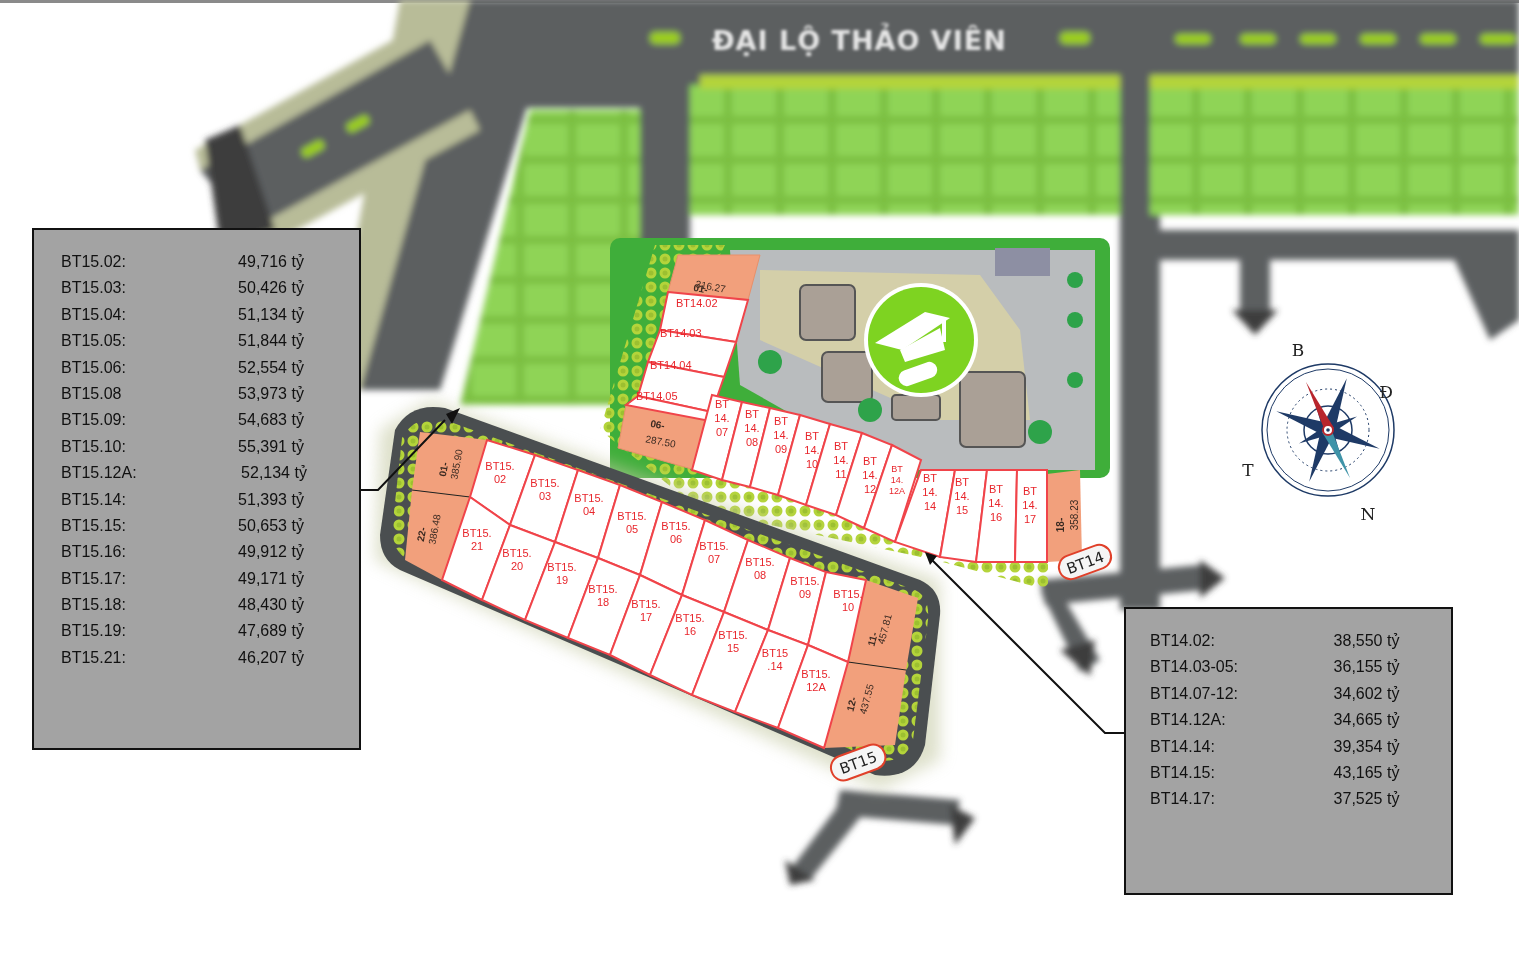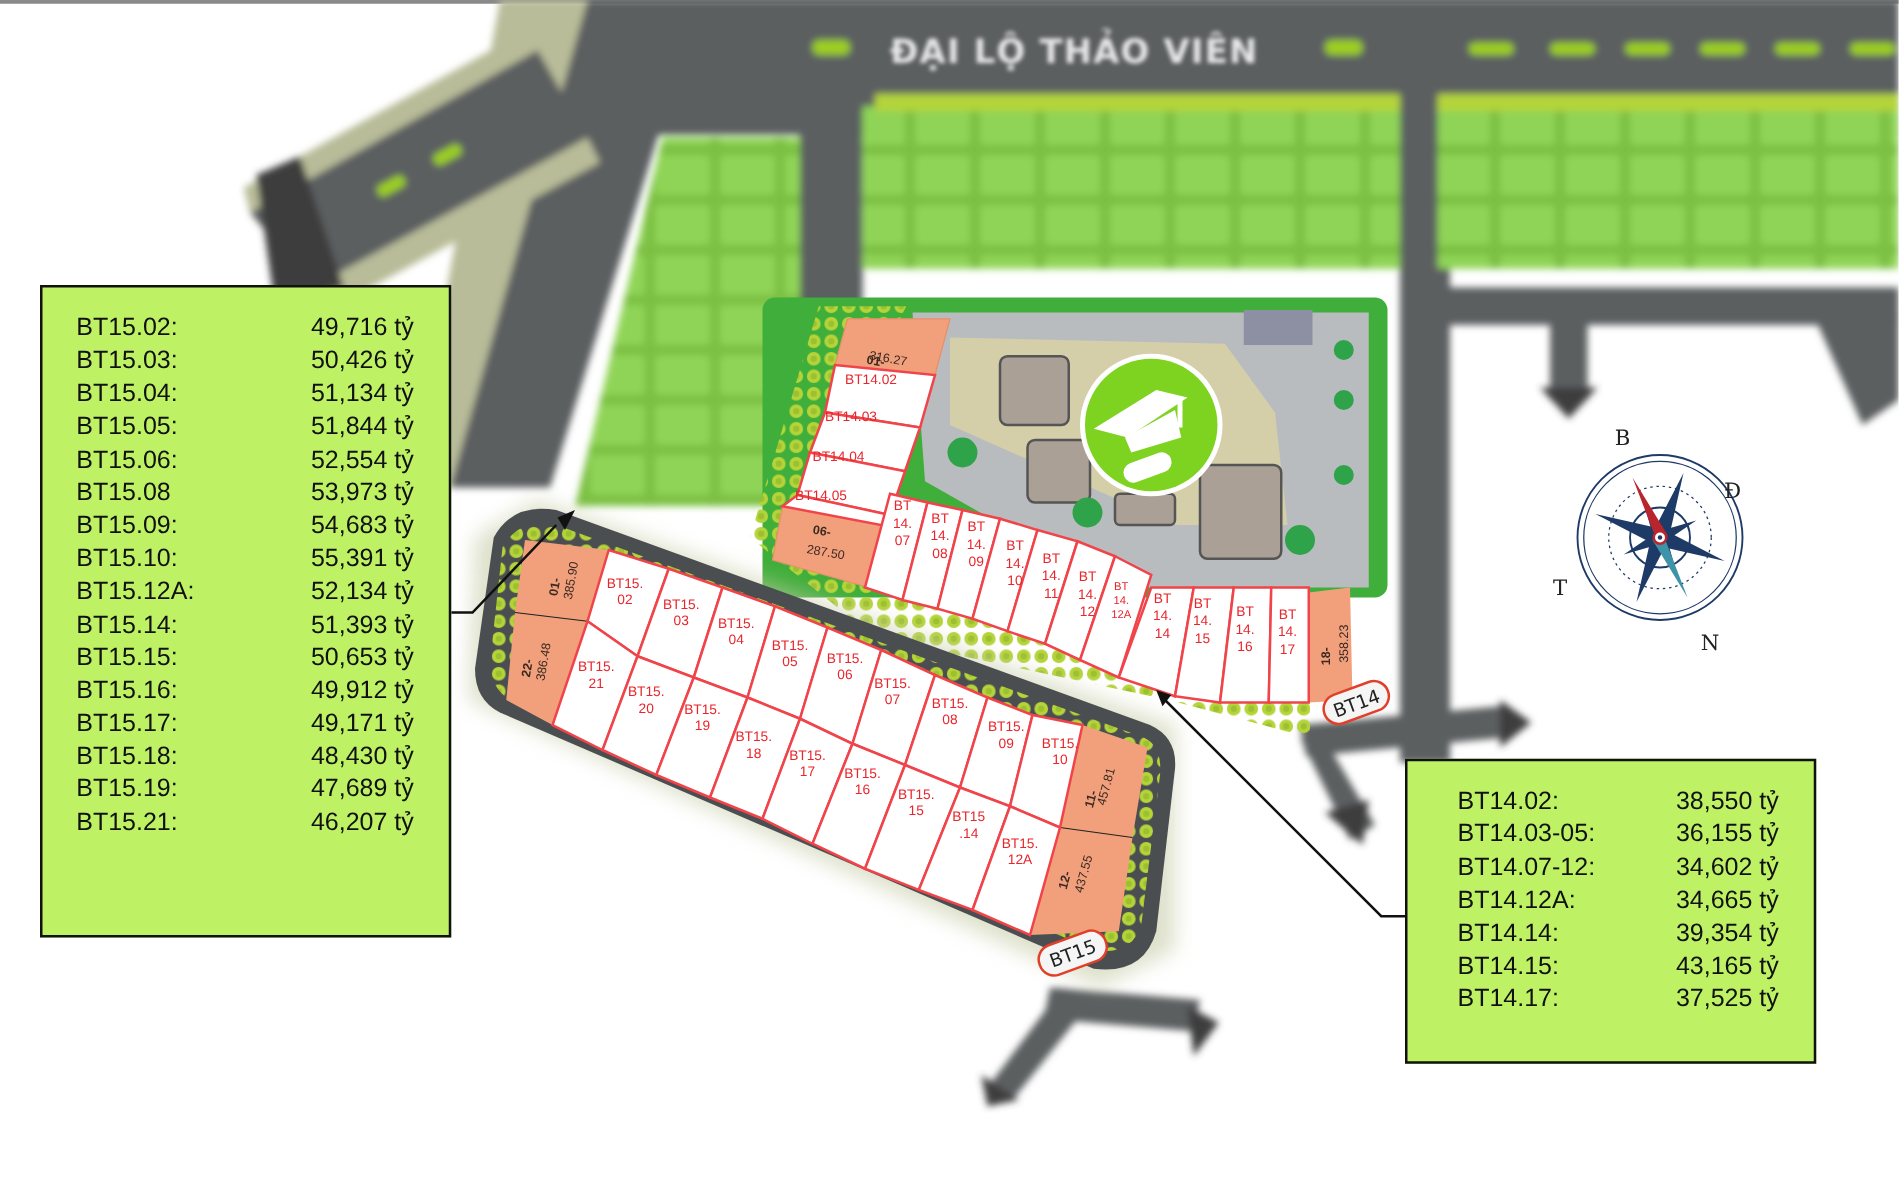--- a/index.html
+++ b/index.html
@@ -9,28 +9,28 @@
   }
   .topline { position: absolute; left: 0; top: 0; width: 1519px; height: 3px; background: #8a8a8a; }
   svg.map { position: absolute; left: 0; top: 0; }
   .lot-label { font-family: "Liberation Sans", sans-serif; fill: #e8262c; font-size: 11px; text-anchor: middle; }
   .area-label { font-family: "Liberation Sans", sans-serif; fill: #3a2a22; font-size: 10px; text-anchor: middle; }
   .road-title { font-family: "DejaVu Sans", sans-serif; font-weight: bold; font-size: 27px; fill: #e6e6e6; letter-spacing: 1px; }
   .compass-letter { font-family: "DejaVu Serif", serif; font-size: 17px; fill: #222; text-anchor: middle; }
   .block-tag { font-family: "DejaVu Sans", sans-serif; font-size: 15px; fill: #222; text-anchor: middle; }
 
   .price-box {
-    position: absolute; background: #bef264; border: 2px solid #111; box-sizing: border-box;
-    font-family: "Liberation Sans", sans-serif; color: #111; font-size: 20px;
+    position: absolute; background: #a3a3a3; border: 2px solid #111; box-sizing: border-box;
+    font-family: "Liberation Sans", sans-serif; color: #111; font-size: 16px;
   }
   .price-box .row { display: flex; height: 26.4px; line-height: 26.4px; }
   .price-box .code { width: 150px; }
-  .price-box .val { flex: 1; text-align: right; }
+  .price-box .val { flex: 1; text-align: center; }
   #box-bt15 { left: 32px; top: 228px; width: 329px; height: 522px; padding: 19px 28px 0 27px; }
-  #box-bt14 { left: 1124px; top: 607px; width: 329px; height: 244px; padding: 19px 28px 0 40px; }
+  #box-bt14 { left: 1124px; top: 607px; width: 329px; height: 288px; padding: 19px 28px 0 24px; }
   #box-bt14 .code { width: 160px; }
 </style>
 </head>
 <body>
 
 <div class="topline"></div>
 
 <svg class="map" width="1519" height="961" viewBox="0 0 1519 961">
   <defs>
     <filter id="blur3" x="-10%" y="-10%" width="120%" height="120%">

